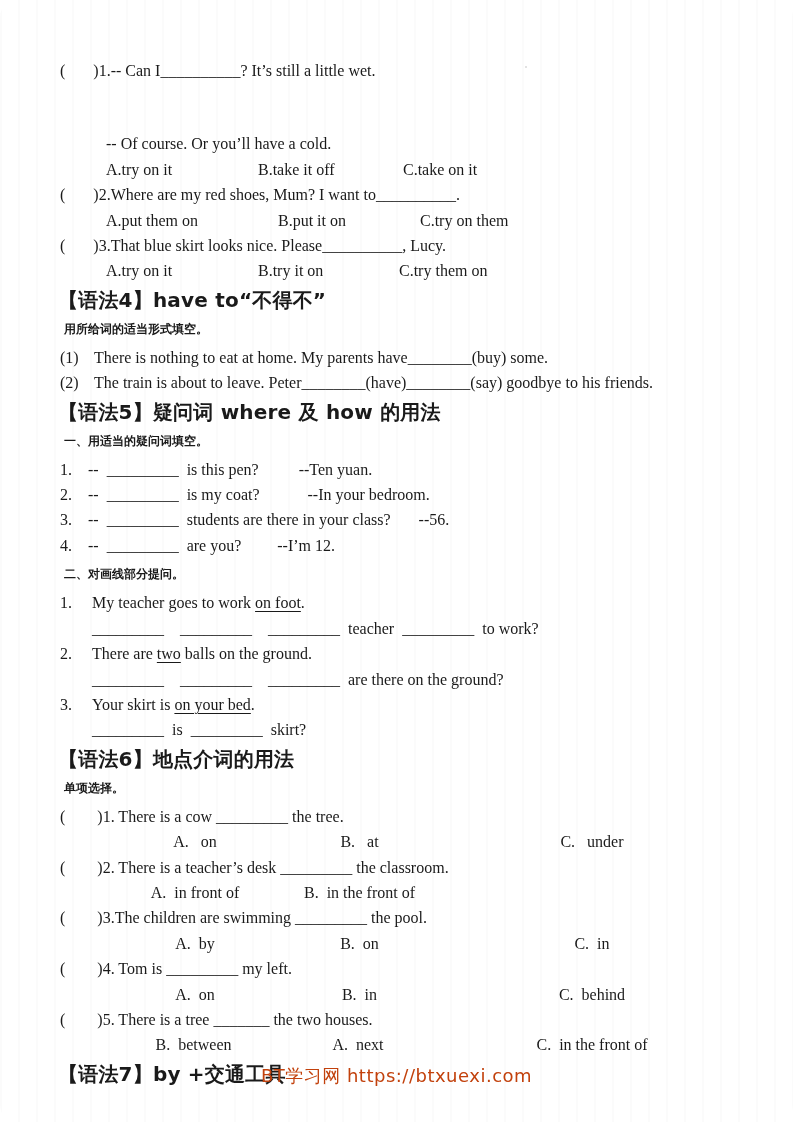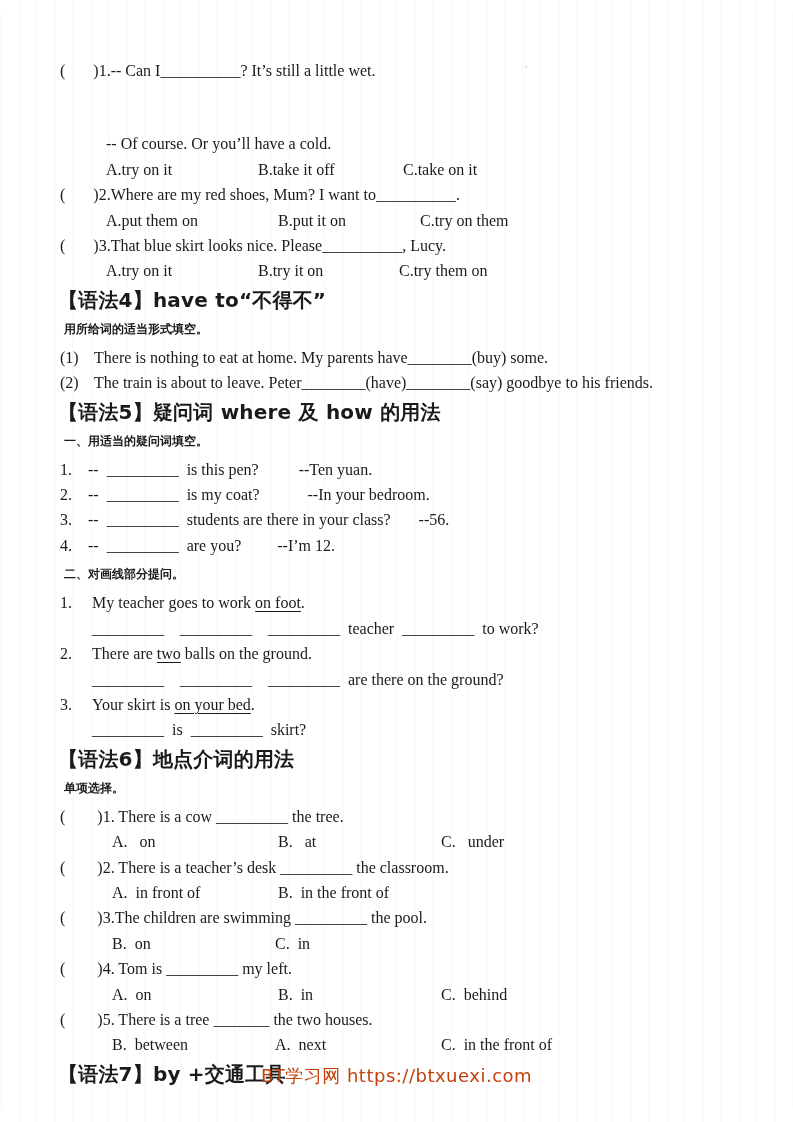--- a/index.html
+++ b/index.html
@@ -13,21 +13,21 @@
     position:absolute; inset:0; box-sizing:border-box;
     padding:58px 50px 0 60px;
     background-image:repeating-linear-gradient(90deg, rgba(0,0,0,0.015) 0 2px, rgba(0,0,0,0) 2px 18px);
     border-radius:17px;
   }
   .line { font-size:16px; line-height:25.4px; white-space:pre-wrap; }
   .indent { padding-left:46px;margin-top:48px; }
   .orow { display:flex; padding-left:46px; font-size:16px; line-height:25.4px; }
   .orow span { white-space:pre; flex:0 0 auto; }
   .orow .last { flex:1 1 auto; }
-  .g6 { padding-left:52px; }
+  .g6 { padding-left:52px;text-align:center; }
   .header {
     font-family:"DejaVu Sans","Liberation Sans",sans-serif; font-weight:700;
     font-size:20px; line-height:26px; margin:3px 0 0 -2px; letter-spacing:0.2px;
   }
   .sub {
     font-family:"DejaVu Sans","Liberation Sans",sans-serif; font-weight:700;
     font-size:12px; line-height:26px; margin:3px 0 3px 4px;
   }
   .flexrow { display:flex; }
   .num { flex:0 0 28px; white-space:pre; }
@@ -132,20 +132,21 @@
   </div>
 
   <div class="line">(        )2. There is a teacher’s desk _________ the classroom.</div>
   <div class="orow g6">
     <span style="width:166px">A.  in front of</span>
     <span style="width:163px">B.  in the front of</span>
   </div>
 
   <div class="line">(        )3.The children are swimming _________ the pool.</div>
   <div class="orow g6">
+    <span style="width:166px">A.  by</span>
     <span style="width:163px">B.  on</span>
     <span class="last">C.  in</span>
   </div>
 
   <div class="line">(        )4. Tom is _________ my left.</div>
   <div class="orow g6">
     <span style="width:166px">A.  on</span>
     <span style="width:163px">B.  in</span>
     <span class="last">C.  behind</span>
   </div>

